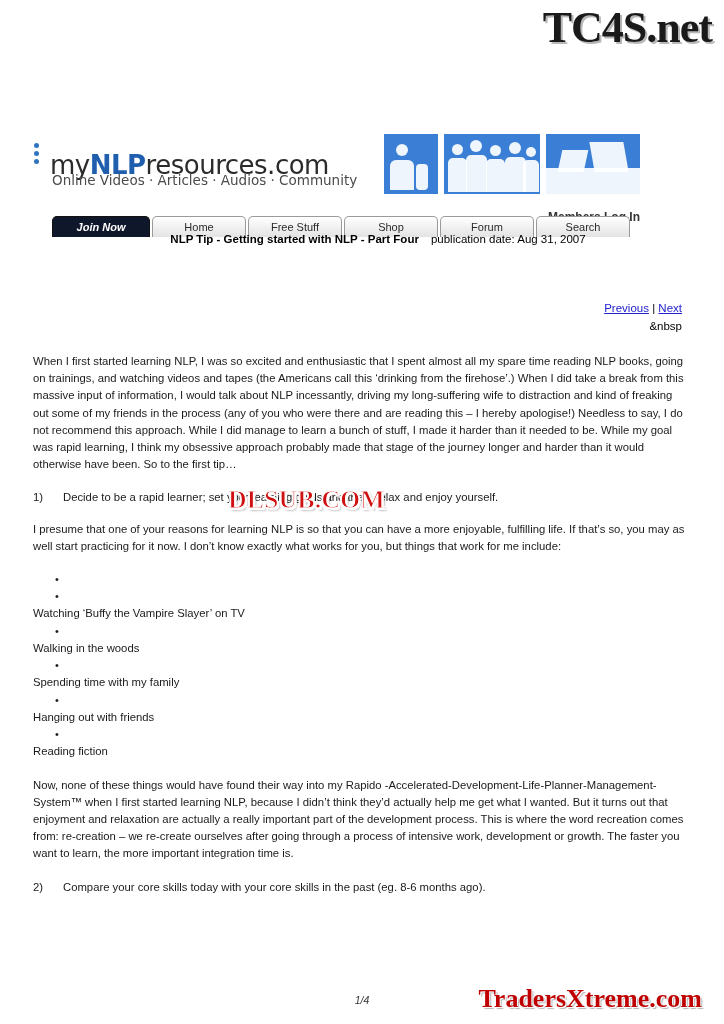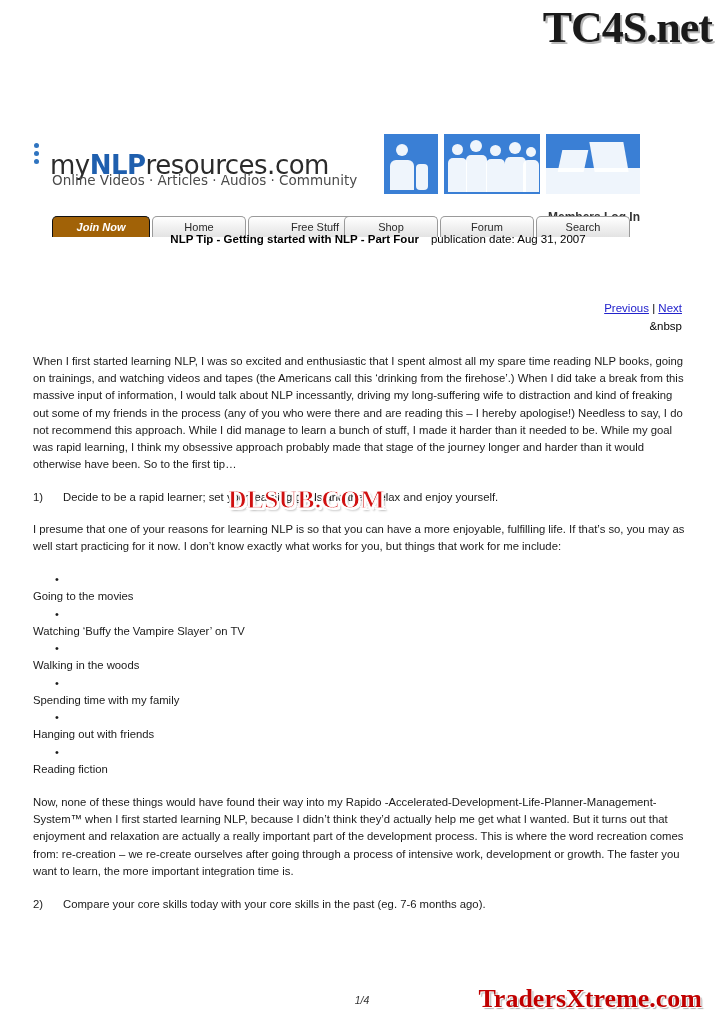--- a/index.html
+++ b/index.html
@@ -136,30 +136,30 @@
     line-height: 20px;
     text-align: center;
     font-size: 11px;
     color: #2a2a2a;
     background: linear-gradient(#ffffff, #e3e3e3);
     border: 1px solid #9a9a9a;
     border-bottom: none;
     border-radius: 5px 5px 0 0;
   }
   .tab.join {
-    background: #a16207;
+    background: #0f172a;
     color: #ffffff;
     font-weight: bold;
     font-style: italic;
     border-color: #111111;
     left: 0;
     width: 96px;
   }
   .tab.t1 { left: 100px; width: 92px; }
-  .tab.t2 { left: 196px; width: 92px; padding-left: 20px; }
+  .tab.t2 { left: 196px; width: 92px; }
   .tab.t3 { left: 292px; width: 92px; text-align: center; }
   .tab.t4 { left: 388px; width: 92px; }
   .tab.t5 { left: 484px; width: 92px; }
 
   
   .title-line {
     position: absolute;
     left: 0;
     top: 233px;
     width: 724px;
@@ -352,21 +352,20 @@
 
   <div class="numbered">
     <span class="num">1)</span><span>Decide to be a rapid learner; set your learning goals and then, relax and enjoy yourself.</span>
   </div>
 
   <p>I presume that one of your reasons for learning NLP is so that you can have a more enjoyable, fulfilling life. If that’s so, you may as well start practicing for it now. I don’t know exactly what works for you, but things that work for me include:</p>
 
   <ul class="bullets">
     <li>
       <span class="dot">•</span>
-      <span class="txt">Going to the movies</span>
     </li>
     <li>
       <span class="dot">•</span>
       <span class="txt">Watching ‘Buffy the Vampire Slayer’ on TV</span>
     </li>
     <li>
       <span class="dot">•</span>
       <span class="txt">Walking in the woods</span>
     </li>
     <li>
@@ -379,20 +378,20 @@
     </li>
     <li>
       <span class="dot">•</span>
       <span class="txt">Reading fiction</span>
     </li>
   </ul>
 
   <p style="margin-top:16px;">Now, none of these things would have found their way into my Rapido -Accelerated-Development-Life-Planner-Management-System™ when I first started learning NLP, because I didn’t think they’d actually help me get what I wanted. But it turns out that enjoyment and relaxation are actually a really important part of the development process. This is where the word recreation comes from: re-creation – we re-create ourselves after going through a process of intensive work, development or growth. The faster you want to learn, the more important integration time is.</p>
 
   <div class="numbered">
-    <span class="num">2)</span><span>Compare your core skills today with your core skills in the past (eg. 7-6 months ago).</span>
+    <span class="num">2)</span><span>Compare your core skills today with your core skills in the past (eg. 8-6 months ago).</span>
   </div>
 </div>
 
 <div class="dlsub">DLSUB.COM</div>
 
 <div class="page-num">1/4</div>
 <div class="txtreme">TradersXtreme.com</div>
 
 </body></html>

